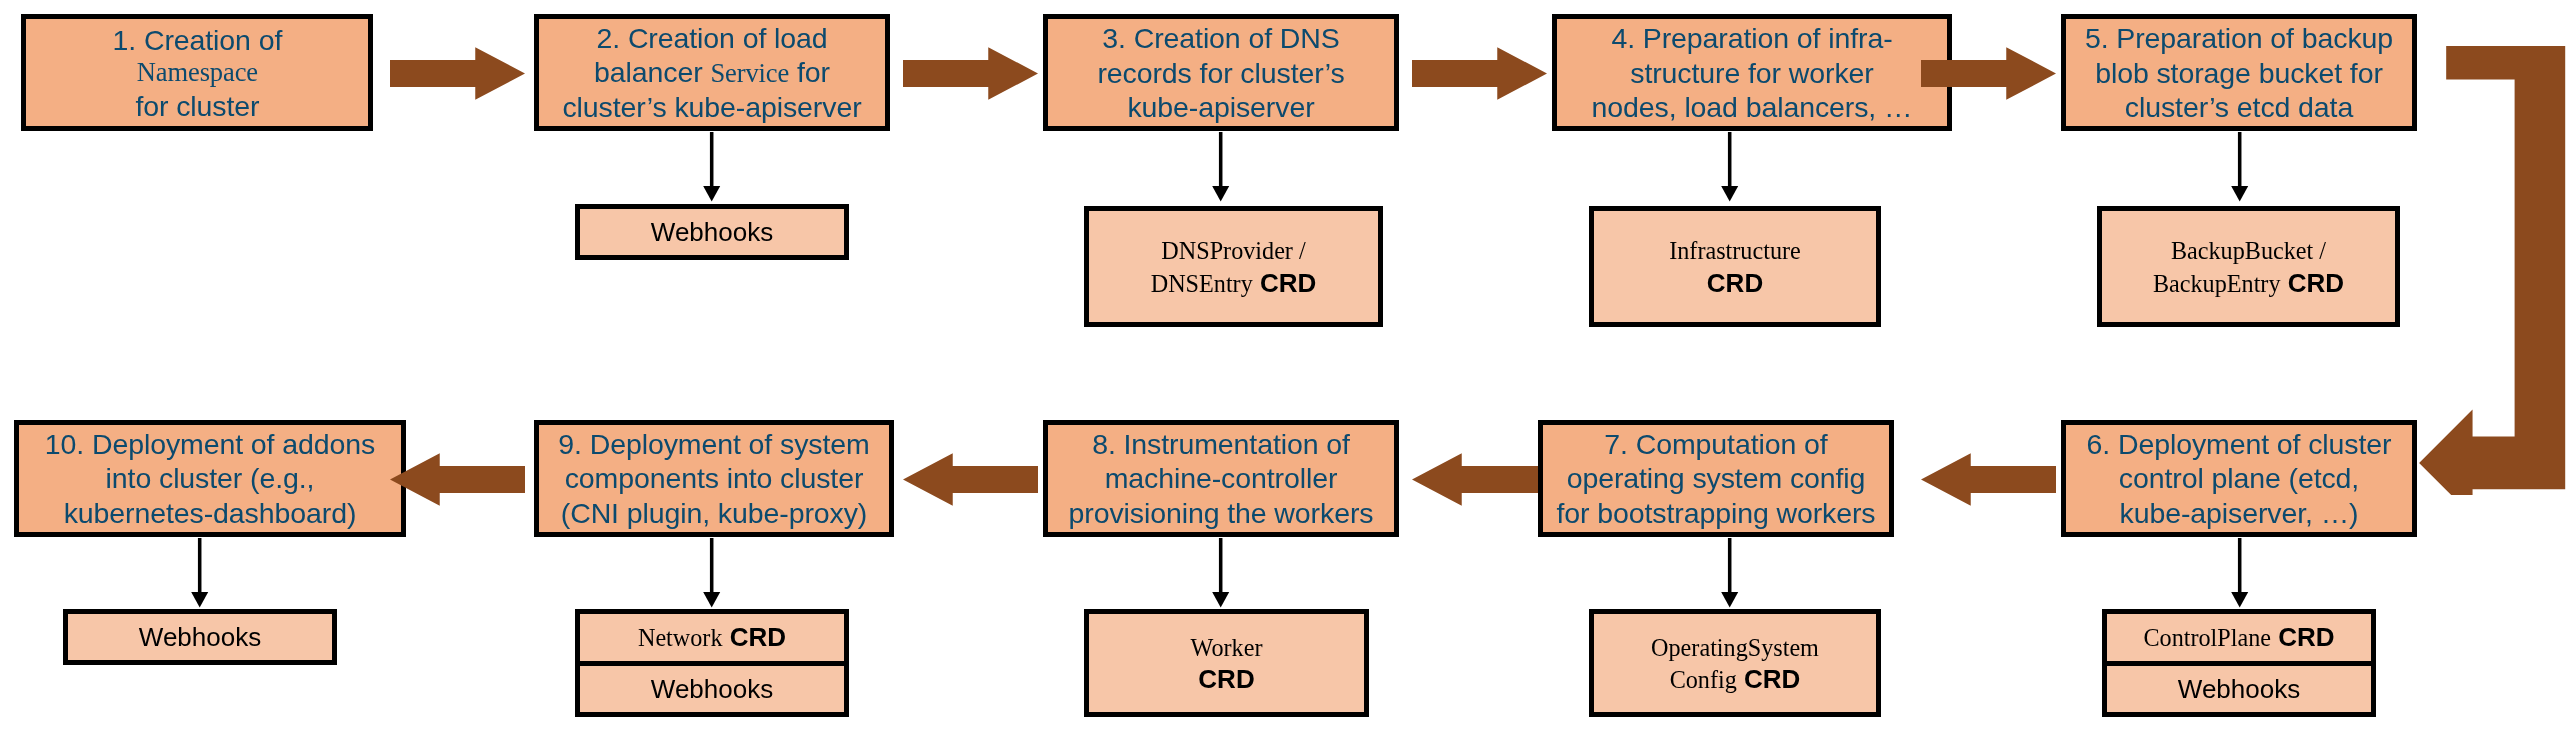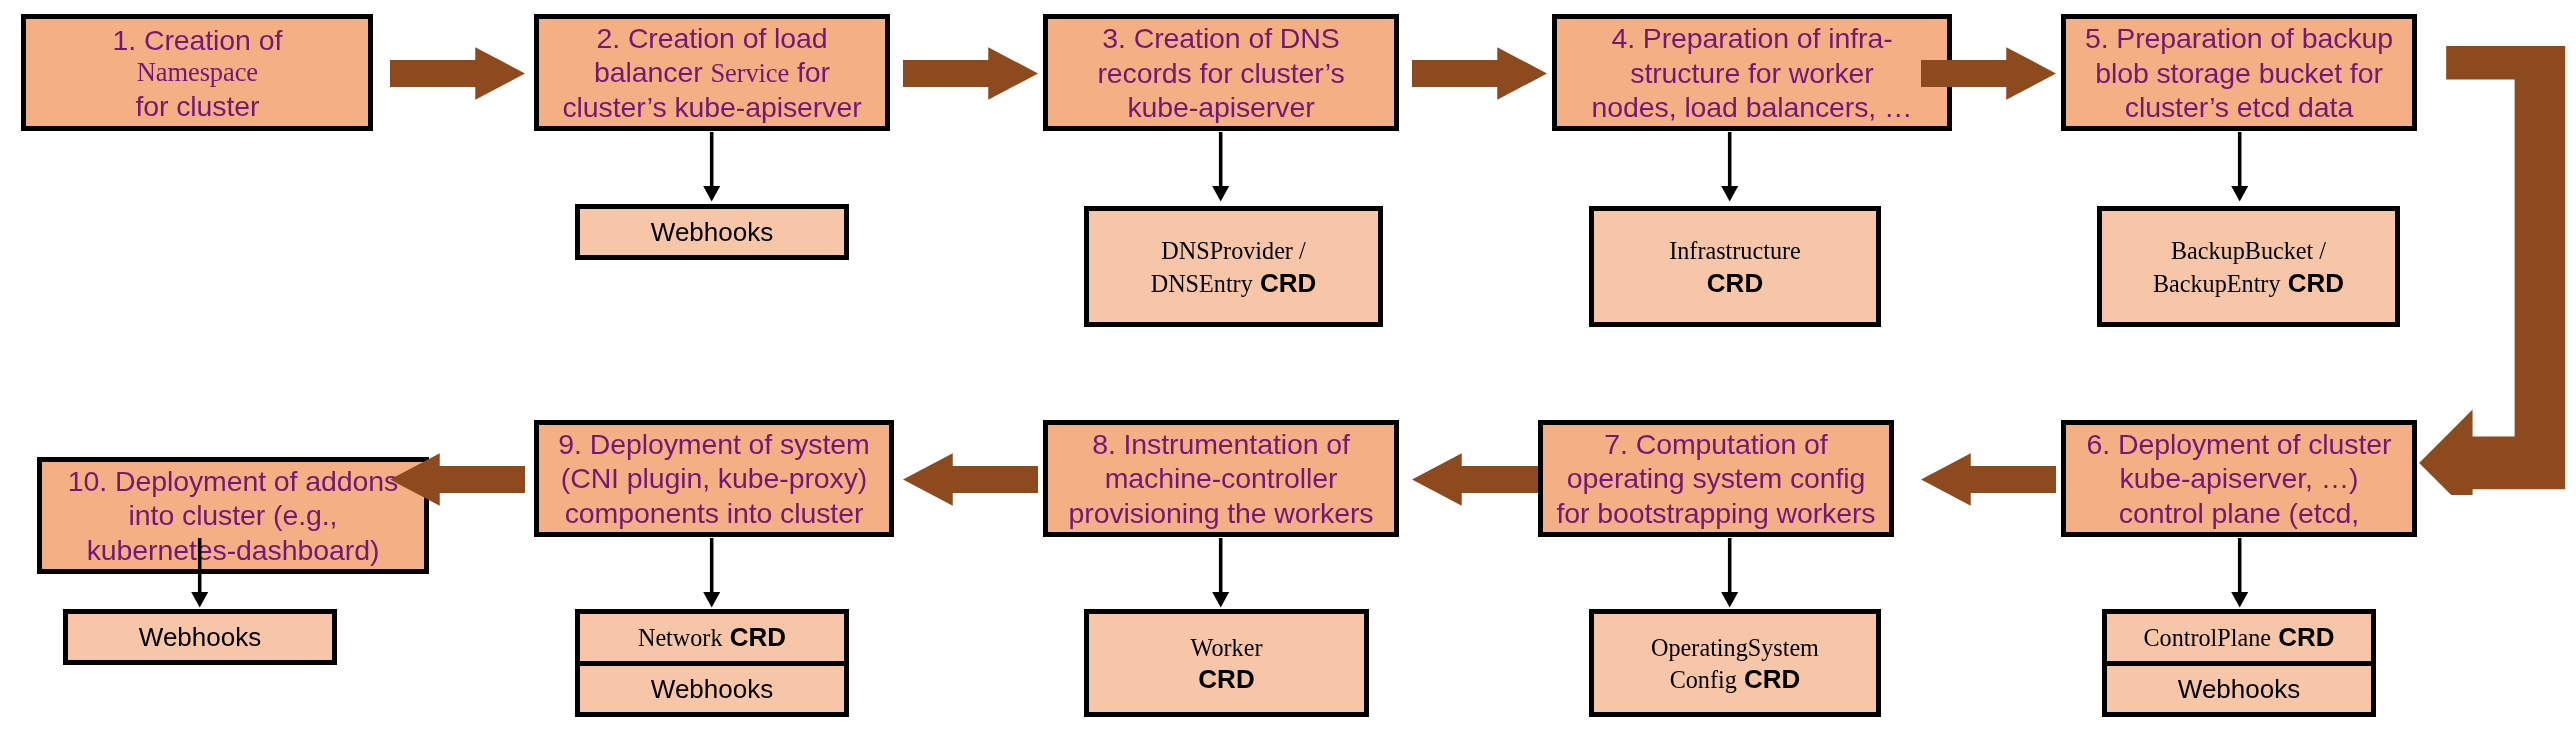--- a/index.html
+++ b/index.html
@@ -25,21 +25,21 @@
     box-sizing: border-box;
     background: #F4AF84;
     border: 5px solid #000000;
     display: flex;
     align-items: center;
     justify-content: center;
     text-align: center;
     padding: 2.8px 7.1px;
     font-size: 28.5px;
     line-height: 1.2;
-    color: #701a75;
+    color: #0c4a6e;
     letter-spacing: -0.1px;
   }
   .step-box .txt { width: 100%; }
 
   
   .res-box {
     position: absolute;
     box-sizing: border-box;
     background: #F7C6A8;
     border: 5px solid #000000;
@@ -217,39 +217,39 @@
   </div>
   <div class="res-box" style="left:2097px; top:206px; width:303px; height:121px;">
     <div class="res-cell">
       <span class="txt">
         <span class="mono">BackupBucket /</span><br>
         <span class="mono">BackupEntry</span><span class="bold"> </span><span class="bold">CRD</span>
       </span>
     </div>
   </div>
 
-  <div class="step-box" style="left:37px; top:420px; width:392px; height:117px;margin-top:37px;">
+  <div class="step-box" style="left:14px; top:420px; width:392px; height:117px;">
     <div class="txt">
       <div>10. Deployment of addons</div>
       <div>into cluster (e.g.,</div>
       <div>kubernetes-dashboard)</div>
     </div>
   </div>
 
   <div class="big-arrow" style="left:390px; top:453px; width:135px; height:53px;">
     <svg width="135" height="53" viewBox="0 0 190 74">
       <polygon points="190,18 70,18 70,0 0,37 70,74 70,56 190,56" fill="#8C4A1E"></polygon>
     </svg>
   </div>
 
   <div class="step-box" style="left:534px; top:420px; width:360px; height:117px;">
     <div class="txt">
       <div>9. Deployment of system</div>
+      <div>components into cluster</div>
       <div>(CNI plugin, kube-proxy)</div>
-      <div>components into cluster</div>
     </div>
   </div>
 
   <div class="big-arrow" style="left:903px; top:453px; width:135px; height:53px;">
     <svg width="135" height="53" viewBox="0 0 190 74">
       <polygon points="190,18 70,18 70,0 0,37 70,74 70,56 190,56" fill="#8C4A1E"></polygon>
     </svg>
   </div>
 
   <div class="step-box" style="left:1043px; top:420px; width:356px; height:117px;">
@@ -276,22 +276,22 @@
 
   <div class="big-arrow" style="left:1921px; top:453px; width:135px; height:53px;">
     <svg width="135" height="53" viewBox="0 0 190 74">
       <polygon points="190,18 70,18 70,0 0,37 70,74 70,56 190,56" fill="#8C4A1E"></polygon>
     </svg>
   </div>
 
   <div class="step-box" style="left:2061px; top:420px; width:356px; height:117px;justify-content:center;">
     <div class="txt">
       <div>6. Deployment of cluster</div>
+      <div>control plane (etcd,</div>
       <div>kube-apiserver, …)</div>
-      <div>control plane (etcd,</div>
     </div>
   </div>
 
   <div class="thin-arrow" style="left:189px; top:538px; width:21.4px; height:71px;">
     <svg width="21.4" height="71" viewBox="0 0 30 100">
       <line x1="15" y1="0" x2="15" y2="78" stroke="#000" stroke-width="5"></line>
       <polygon points="3,76 27,76 15,98" fill="#000"></polygon>
     </svg>
   </div>
   <div class="res-box" style="left:63px; top:609px; width:274px; height:56px;">

